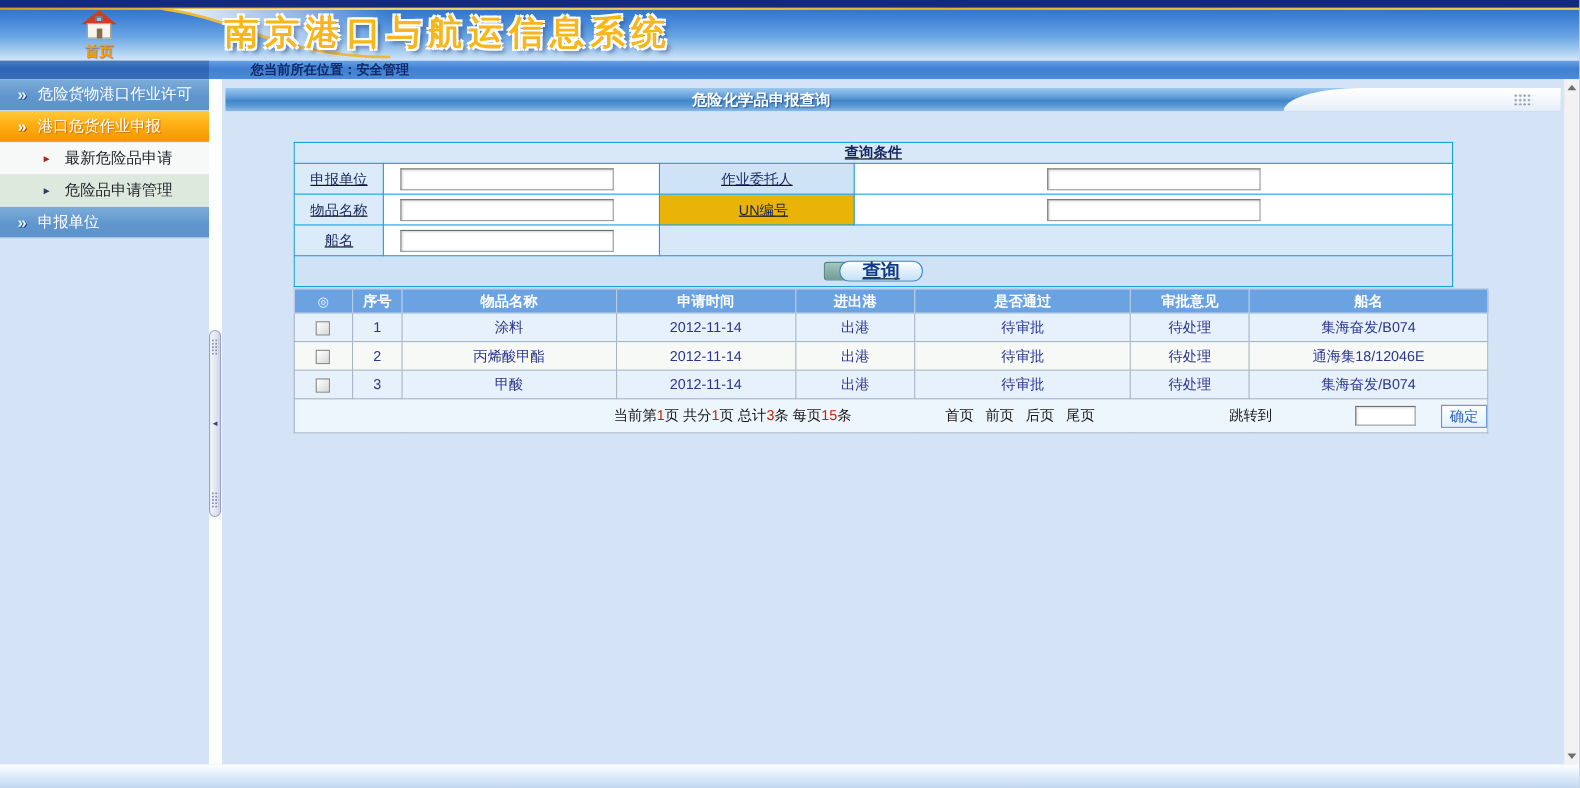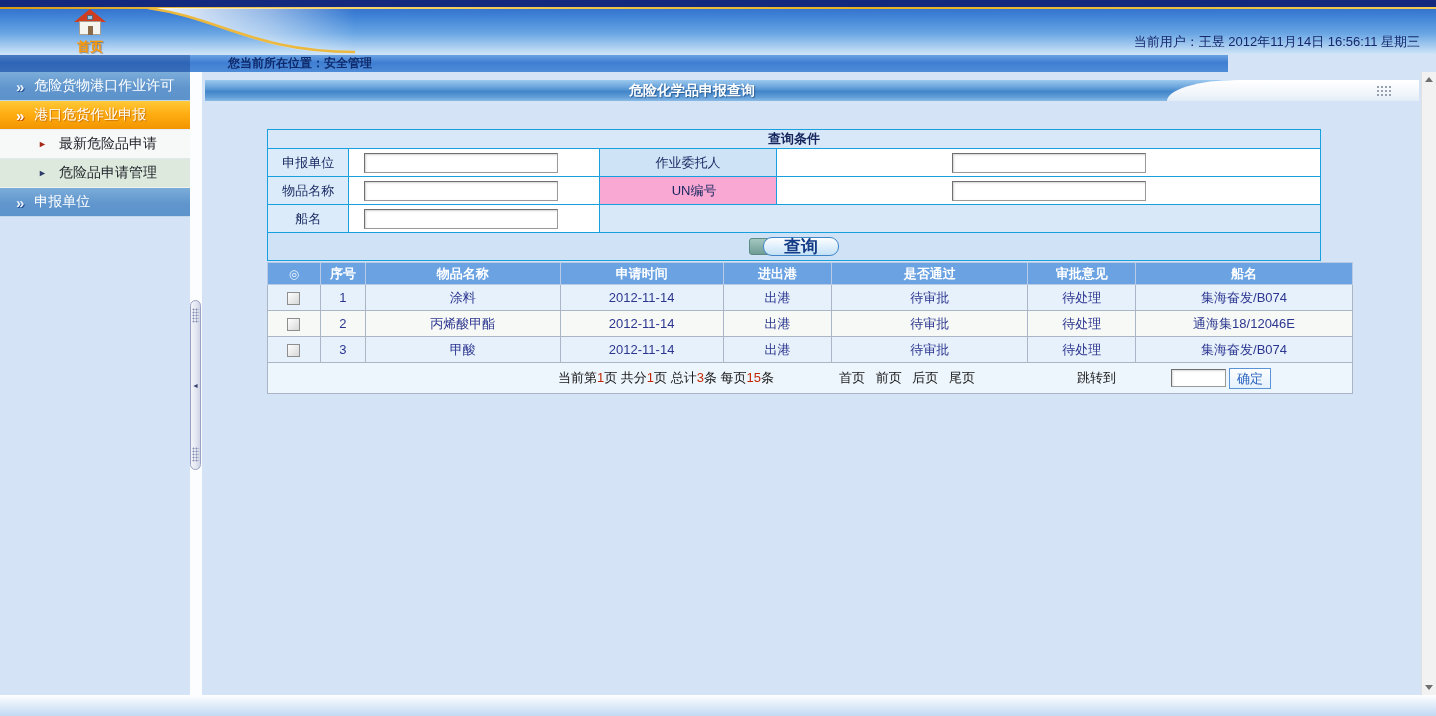--- a/index.html
+++ b/index.html
@@ -20,21 +20,21 @@
     border-left:16px solid transparent; border-right:16px solid transparent; border-bottom:13px solid #cf3d20; }
   .house-body { position:absolute; left:5px; top:12px; width:22px; height:14px; background:#f7f5f0; border:1px solid #a89f90; }
   .house-door { position:absolute; left:14px; top:17px; width:5px; height:9px; background:#8a6a48; }
   .house-win  { position:absolute; left:13px; top:6px; width:6px; height:5px; background:#9cc6e8; border:1px solid #5a6a7a; }
   .home-label { margin-top:1px; color:#ff9900; font-size:13px; font-weight:bold; text-shadow:1px 1px 1px rgba(80,30,0,.45); }
   .sys-title { position:absolute; left:204px; top:9px; font-size:31px; font-weight:bold; letter-spacing:6px; color:#f7b61b; white-space:nowrap;
     text-shadow:-2px -2px 0 #fff,2px -2px 0 #fff,-2px 2px 0 #fff,2px 2px 0 #fff,4px 4px 4px rgba(30,40,90,.55); }
   .user-info { position:absolute; right:16px; top:33px; font-size:13px; color:#15286c; white-space:nowrap; }
 
   
-  #breadcrumb-bar { position:absolute; left:0; top:54px; width:1228px; height:18px;
+  #breadcrumb-bar { position:absolute; left:0; top:54px; width:1436px; height:18px;
     background:linear-gradient(180deg,#6aa2e2 0%,#3f7ed2 45%,#4e8bd8 100%);
     border-top:1px solid #cfe2f5; line-height:17px; font-size:12px; font-weight:bold; color:#0e2a6b; }
   #breadcrumb-bar .bc-dark { position:absolute; left:0; top:0; width:190px; height:100%; background:rgba(16,54,132,.35); }
   #breadcrumb-bar .bc-text { position:absolute; left:228px; top:0; }
 
   
   #sidebar { position:absolute; left:0; top:72px; width:190px; height:623px; background:#d5e3f6; }
   .mi { display:flex; align-items:center; height:29px; font-size:14px; cursor:pointer; }
   .mi-blue { background:linear-gradient(180deg,#7cadda 0%,#6096cd 55%,#5d93cb 100%); color:#fff; border-bottom:1px solid #c2d6ec; }
   .mi-active { background:linear-gradient(180deg,#ffc93a 0%,#ffae12 45%,#f29500 100%); color:#fff;
@@ -65,26 +65,26 @@
   .panel-title { position:absolute; left:0; right:240px; top:0; height:21px; line-height:21px;
     text-align:center; color:#fff; font-size:14px; font-weight:bold; text-shadow:1px 1px 1px rgba(0,40,90,.5); }
   .panel-tab { position:absolute; right:0; top:0; bottom:0; width:252px;
     background:linear-gradient(180deg,#ffffff 0%,#f2f6fb 60%,#e3edf7 100%);
     border-top-left-radius:70px 21px; display:flex; align-items:center; justify-content:flex-end; padding-right:26px; }
   .grip-dots-h { width:17px; height:11px; cursor:pointer;
     background-image:radial-gradient(#97a1ad 1px, transparent 1.2px); background-size:4px 4px; }
 
   
   table { border-collapse:collapse; }
-  .form-table { width:1054px; margin:28px 0 0 65px; background:#fff; }
+  .form-table { width:1054px; margin:28px 0 0 65px; background:#fff;text-decoration:underline; }
   .form-table td { border:1px solid #16a0dd; height:28px; font-size:13px; color:#15265e; }
   .form-head { background:#d9e8f8; text-align:center; font-weight:bold; color:#101c44; height:16px !important; }
   .f-lbl  { background:#dcebfa; text-align:center; }
   .f-lbl2 { background:#cfe3f7; text-align:center; }
-  .f-lbl2.lighter { background:#f9a8d4;padding-left:12px; }
+  .f-lbl2.lighter { background:#eab308;padding-left:12px; }
   .f-inp1 { background:#fff; padding-left:15px; }
   .f-inp2 { background:#fff; text-align:center; }
   .f-filler { background:#d9e8f8; }
   .txt { width:194px; height:20px; border:1px solid #9a9a9a; border-top-color:#6f6f6f; border-left-color:#6f6f6f;
     background:#fff; box-shadow:inset 1px 1px 2px rgba(0,0,0,.18); font-size:13px; padding:0 3px; }
   .btn-row { background:#cfe2f6; height:21px; }
   .btn-wrap { display:flex; align-items:center; justify-content:center; }
   .btn-cap { width:22px; height:17px; background:linear-gradient(180deg,#a3c6c0,#6f9d96);
     border:1px solid #5d8b84; border-radius:3px; margin-right:-8px; }
   .search-btn { position:relative; z-index:1; width:76px; height:19px; border:1px solid #3f86c8; border-radius:9px;
@@ -99,21 +99,21 @@
   .r-odd td  { background:#e7f1fb; }
   .r-even td { background:#f6f9f6; }
   .cell-item { color:#141414;margin-left:36px; }
   .cell-ship { color:#2335c0; cursor:pointer; }
   .checkbox { display:inline-block; width:13px; height:13px; border:1px solid #8e8e8e;
     background:linear-gradient(135deg,#ffffff,#d7d7d7); vertical-align:middle; cursor:default; }
   .sel-icon { font-size:12px; color:#f2f7fd; }
 
   
   .pg-row { background:#eef6fd !important; height:31px !important; }
-  .pg-flex { display:flex; align-items:center; font-size:13px; color:#161616; }
+  .pg-flex { display:flex; align-items:center; font-size:13px; color:#161616;justify-content:space-between; }
   .pg-summary { margin-left:290px; white-space:nowrap; }
   .pg-summary .num { color:#c32500; }
   .pg-nav { margin-left:65px; white-space:nowrap; }
   .pg-nav span { margin-right:7px; cursor:pointer; }
   .pg-jump-label { margin-left:95px; }
   .pg-input { margin-left:55px; width:55px; height:18px; border:1px solid #9a9a9a; border-top-color:#6f6f6f;
     border-left-color:#6f6f6f; background:#fff; box-shadow:inset 1px 1px 2px rgba(0,0,0,.15); font-size:12px; padding:0 2px; }
   .pg-confirm { margin-left:3px; height:21px; border:1px solid #5b94d6;
     background:linear-gradient(180deg,#fdfeff,#e4f1fc); color:#2a62c0; font-size:13px; padding:1px 7px; cursor:pointer;font-family:Liberation Serif, serif; }
 
@@ -147,21 +147,21 @@
     </svg>
     <div class="home-area">
       <div class="house">
         <div class="house-roof"></div>
         <div class="house-win"></div>
         <div class="house-body"></div>
         <div class="house-door"></div>
       </div>
       <div class="home-label">首页</div>
     </div>
-    <div class="user-info">当前用户：王昱  2012年11月14日  16:56:11 星期三</div>
+    <div class="sys-title">南京港口与航运信息系统</div>
   </div>
 
   <div id="breadcrumb-bar">
     <div class="bc-dark"></div>
     <span class="bc-text">您当前所在位置：安全管理</span>
   </div>
 
   <div id="sidebar">
     <div class="mi mi-blue">
       <span class="mi-arrow on-blue">»</span>

